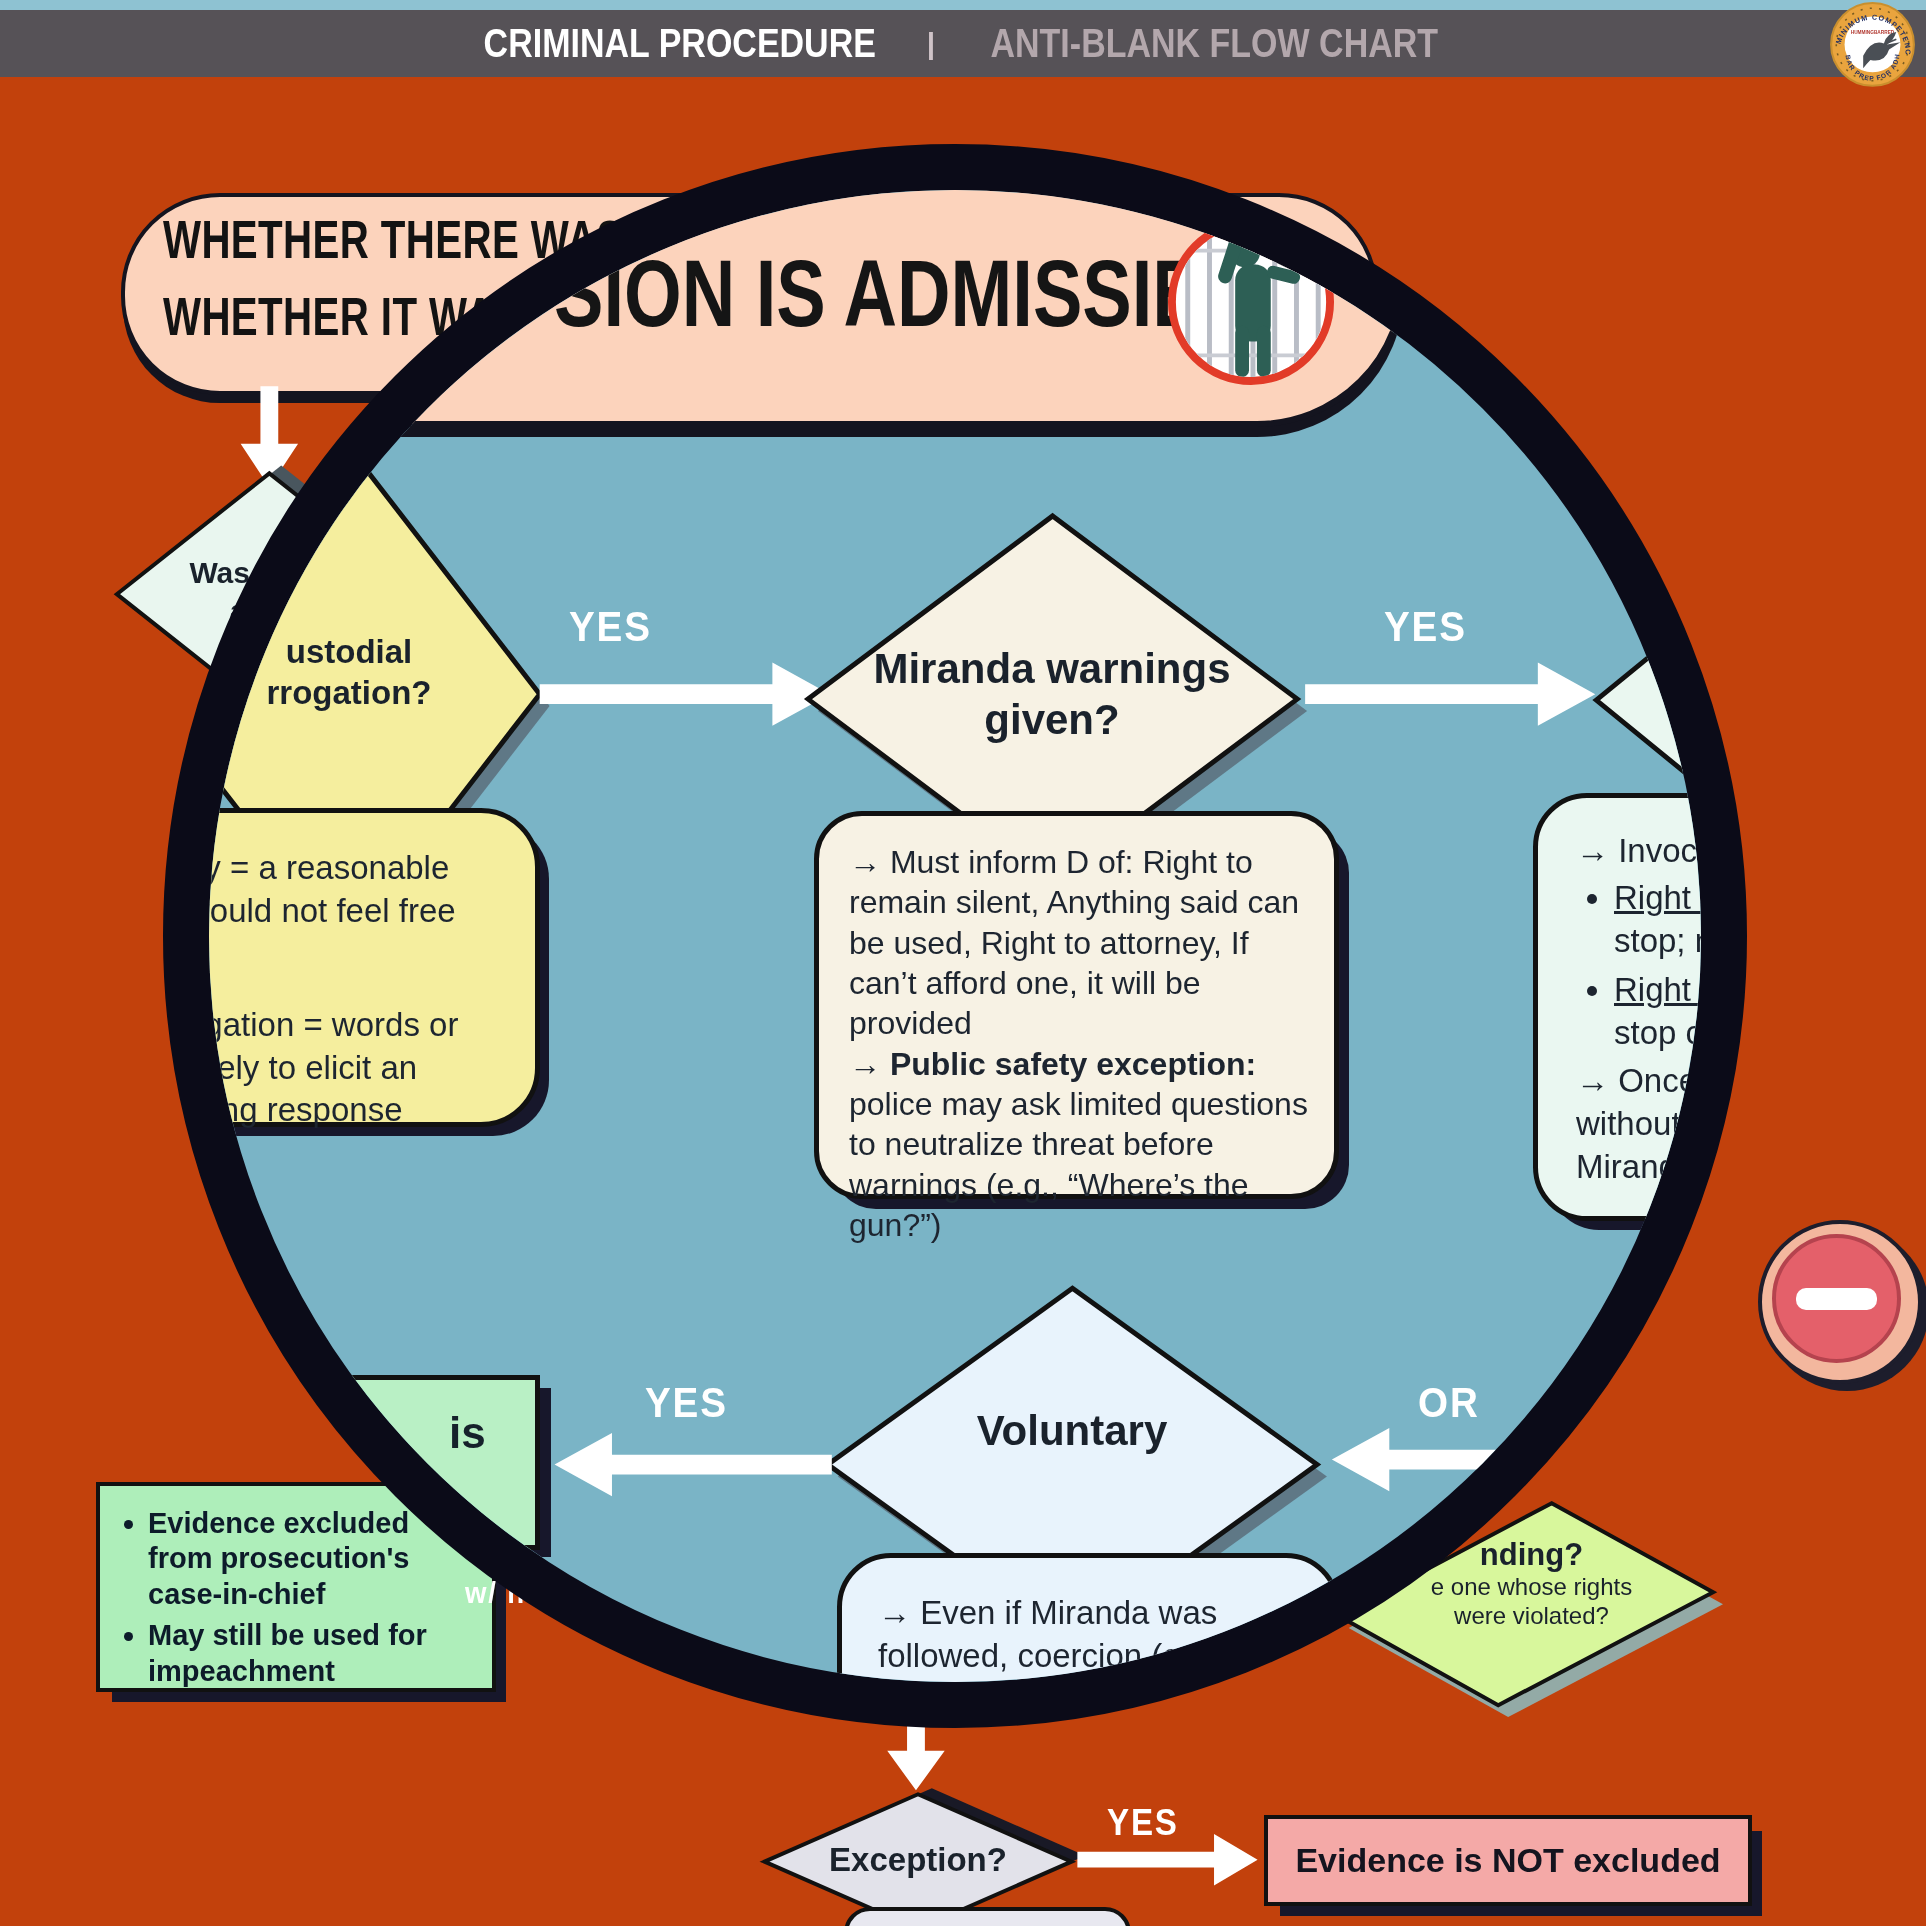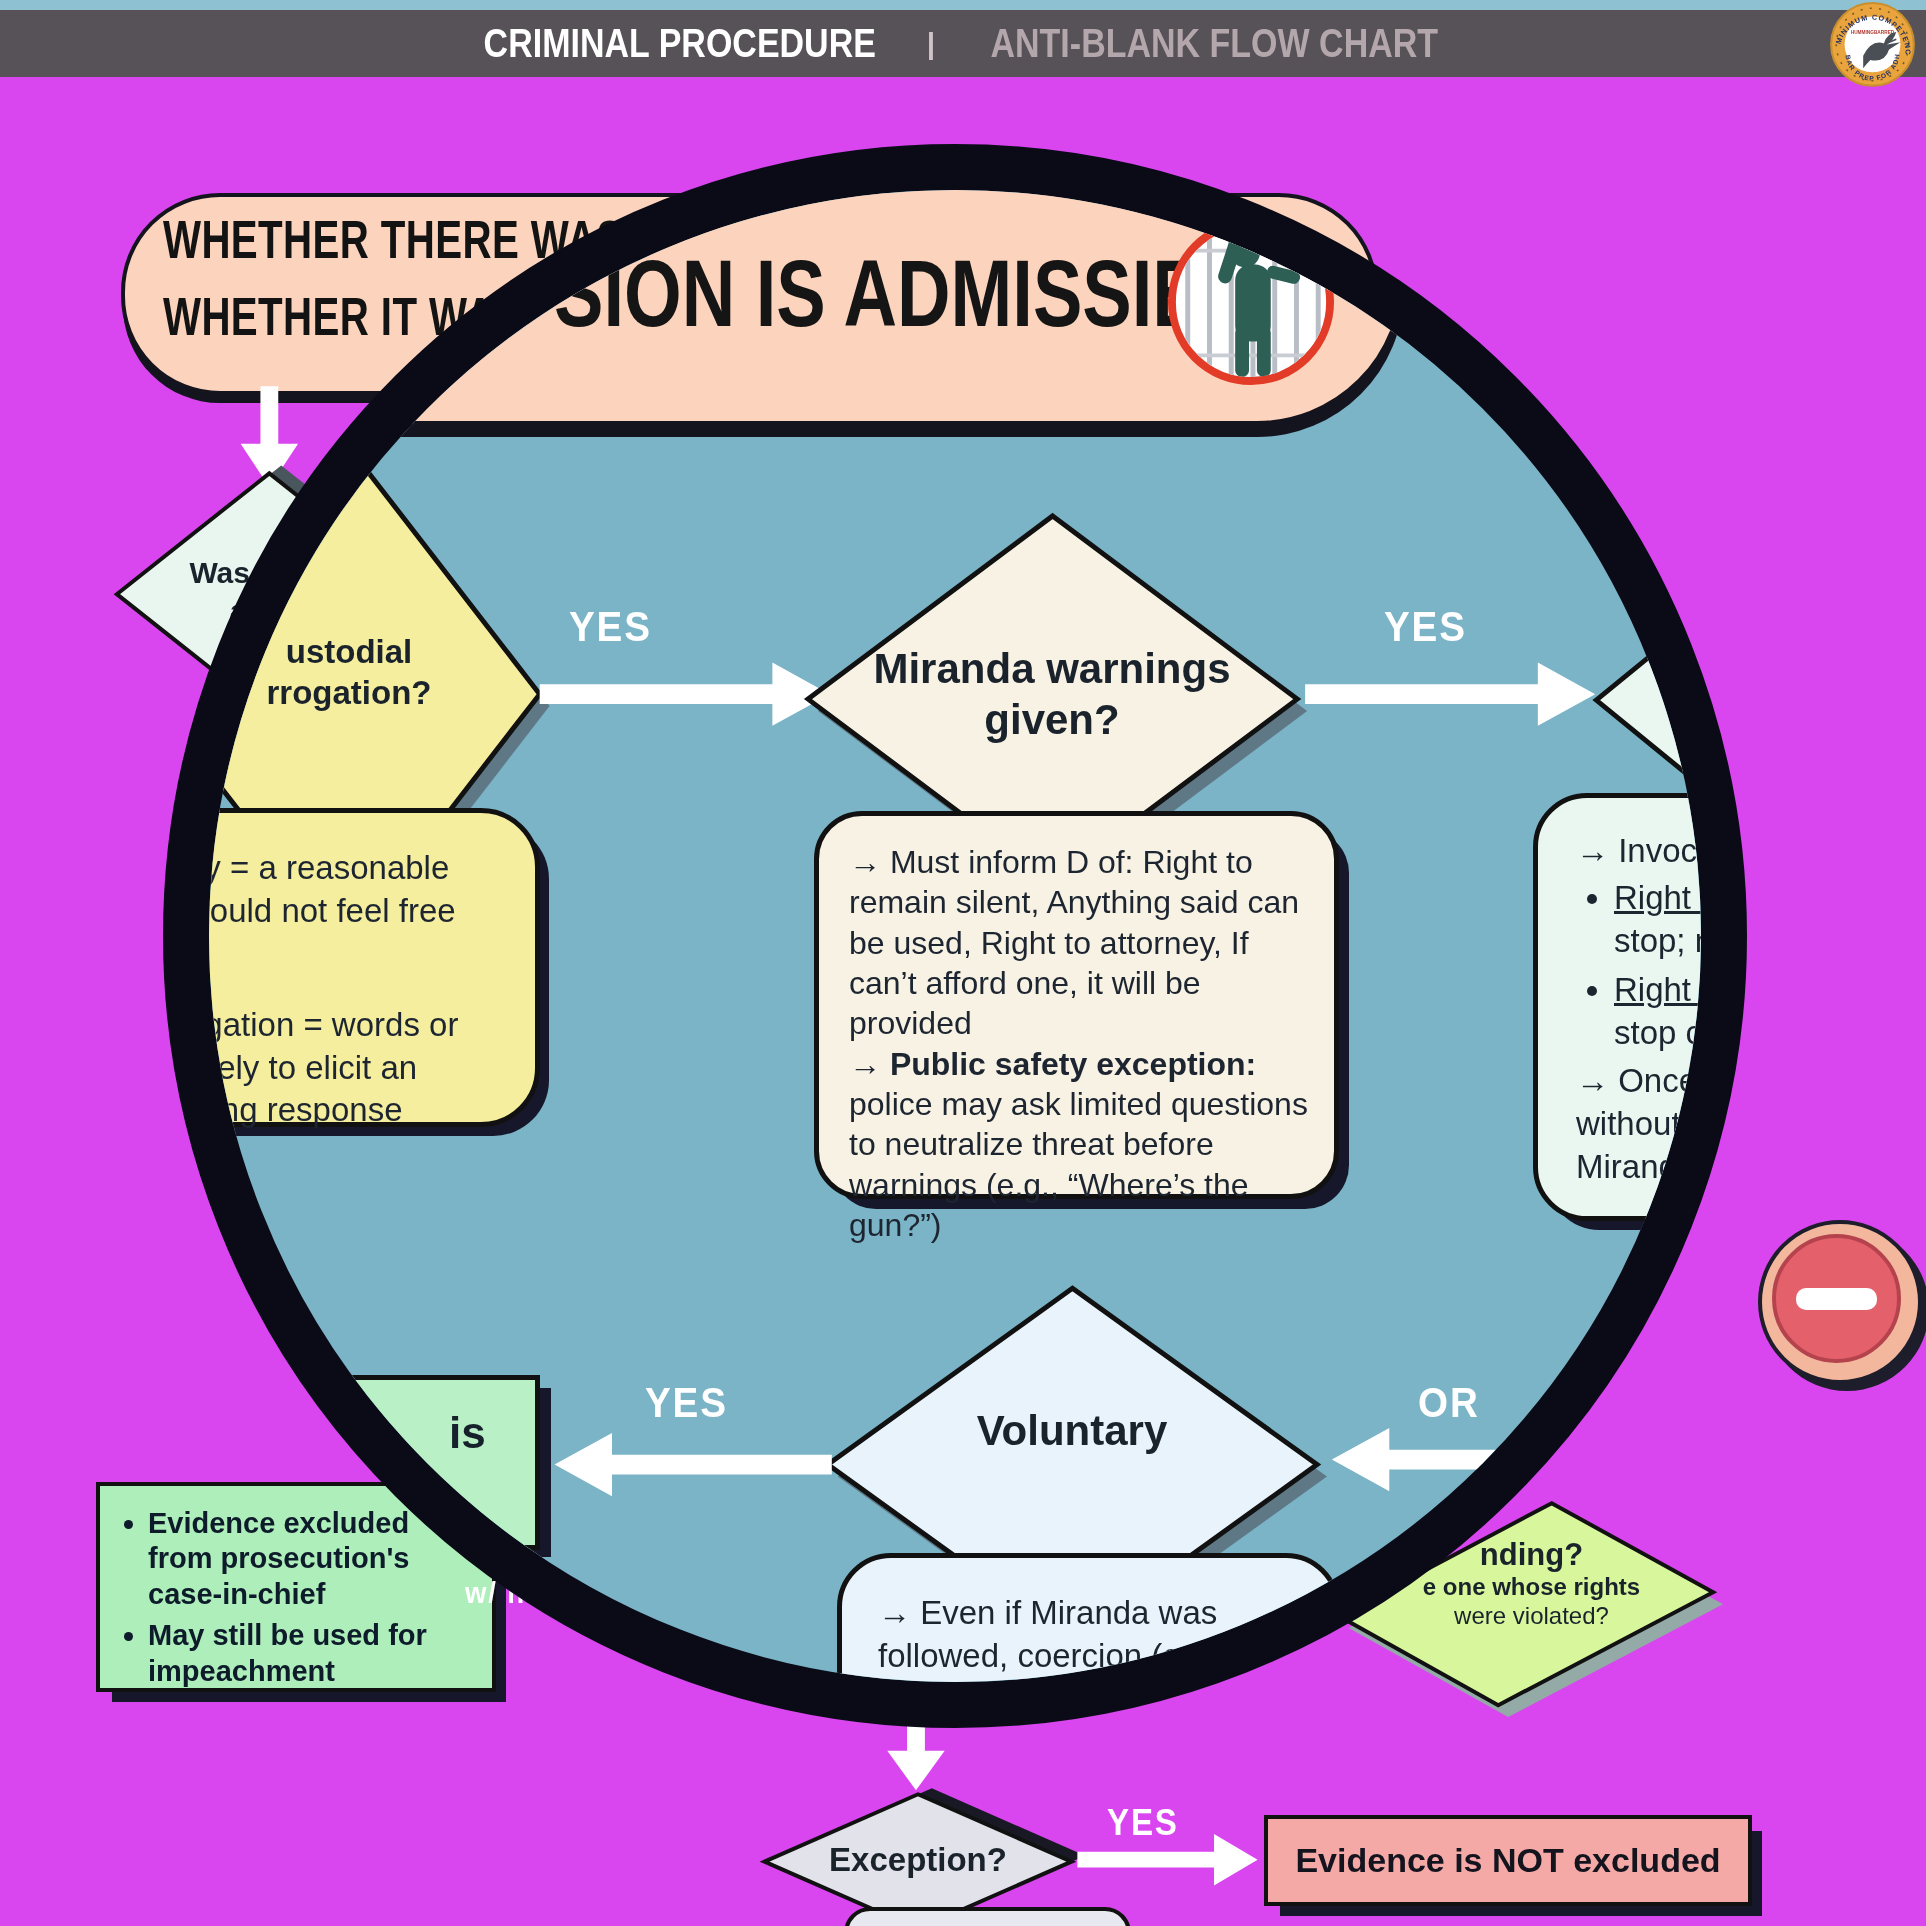--- a/index.html
+++ b/index.html
@@ -1,16 +1,16 @@
 <!DOCTYPE html>
 <html><head>
 <meta charset="utf-8">
 <style>
   html,body{margin:0;padding:0;background:#4d4a4e;}
-  #stage{position:relative;width:1927px;height:1927px;background:#d946ef;overflow:hidden;
+  #stage{position:relative;width:1927px;height:1927px;background:#c2410c;overflow:hidden;
          font-family:"Liberation Sans",sans-serif;}
   .abs{position:absolute;}
   
   #topstrip{left:0;top:0;width:1927px;height:10px;background:#8ec2d2;}
   #topbar{left:0;top:10px;width:1927px;height:67px;background:#565257;display:flex;align-items:center;justify-content:center;gap:16px;}
   .tb-main{color:#ffffff;font-weight:bold;font-size:40px;letter-spacing:0px;transform:scaleX(.85);transform-origin:center;}
   .tb-sep{color:#cfc3c8;font-size:30px;font-weight:bold;}
   .tb-sub{color:#b3a7ac;font-weight:bold;font-size:40px;transform:scaleX(.85);transform-origin:center;}
   
   .banner{background:#fcd3bc;border:4px solid #14141f;border-radius:99px;box-shadow:0 10px 0 -2px #14141f;}
@@ -93,21 +93,21 @@
     <ul class="blist" style="font-weight:bold;font-size:29px;line-height:1.22;color:#0d1b2a;">
       <li>Evidence excluded from prosecution's case-in-chief</li>
       <li>May still be used for impeachment</li>
     </ul>
   </div>
 
   <div class="abs yes" style="left:465px;top:1576px;font-size:30px;">w/ n</div>
 
   <div class="abs dlabel" style="left:1378px;top:1537px;width:307px;">
     <div style="font-size:31px;">nding?</div>
-    <div style="font-size:24px;font-weight:bold;line-height:1.2;">e one whose rights</div>
+    <div style="font-size:24px;font-weight:normal;line-height:1.2;">e one whose rights</div>
     <div style="font-size:24px;font-weight:normal;line-height:1.2;">were violated?</div>
   </div>
 
   <div class="abs" style="left:1758px;top:1220px;width:156px;height:156px;border-radius:50%;background:#f3b79e;border:4px solid #1d1d2c;box-shadow:7px 7px 0 #1d1d2c;">
     <div class="abs" style="left:10px;top:10px;width:129px;height:129px;border-radius:50%;background:#e4606a;border:4px solid #b5434e;box-sizing:border-box;">
       <div class="abs" style="left:20px;top:50px;width:81px;height:22px;background:#ffffff;border-radius:10px;"></div>
     </div>
   </div>
 
   <div class="abs dlabel" style="left:792px;top:1841px;width:252px;font-size:33px;">Exception?</div>

